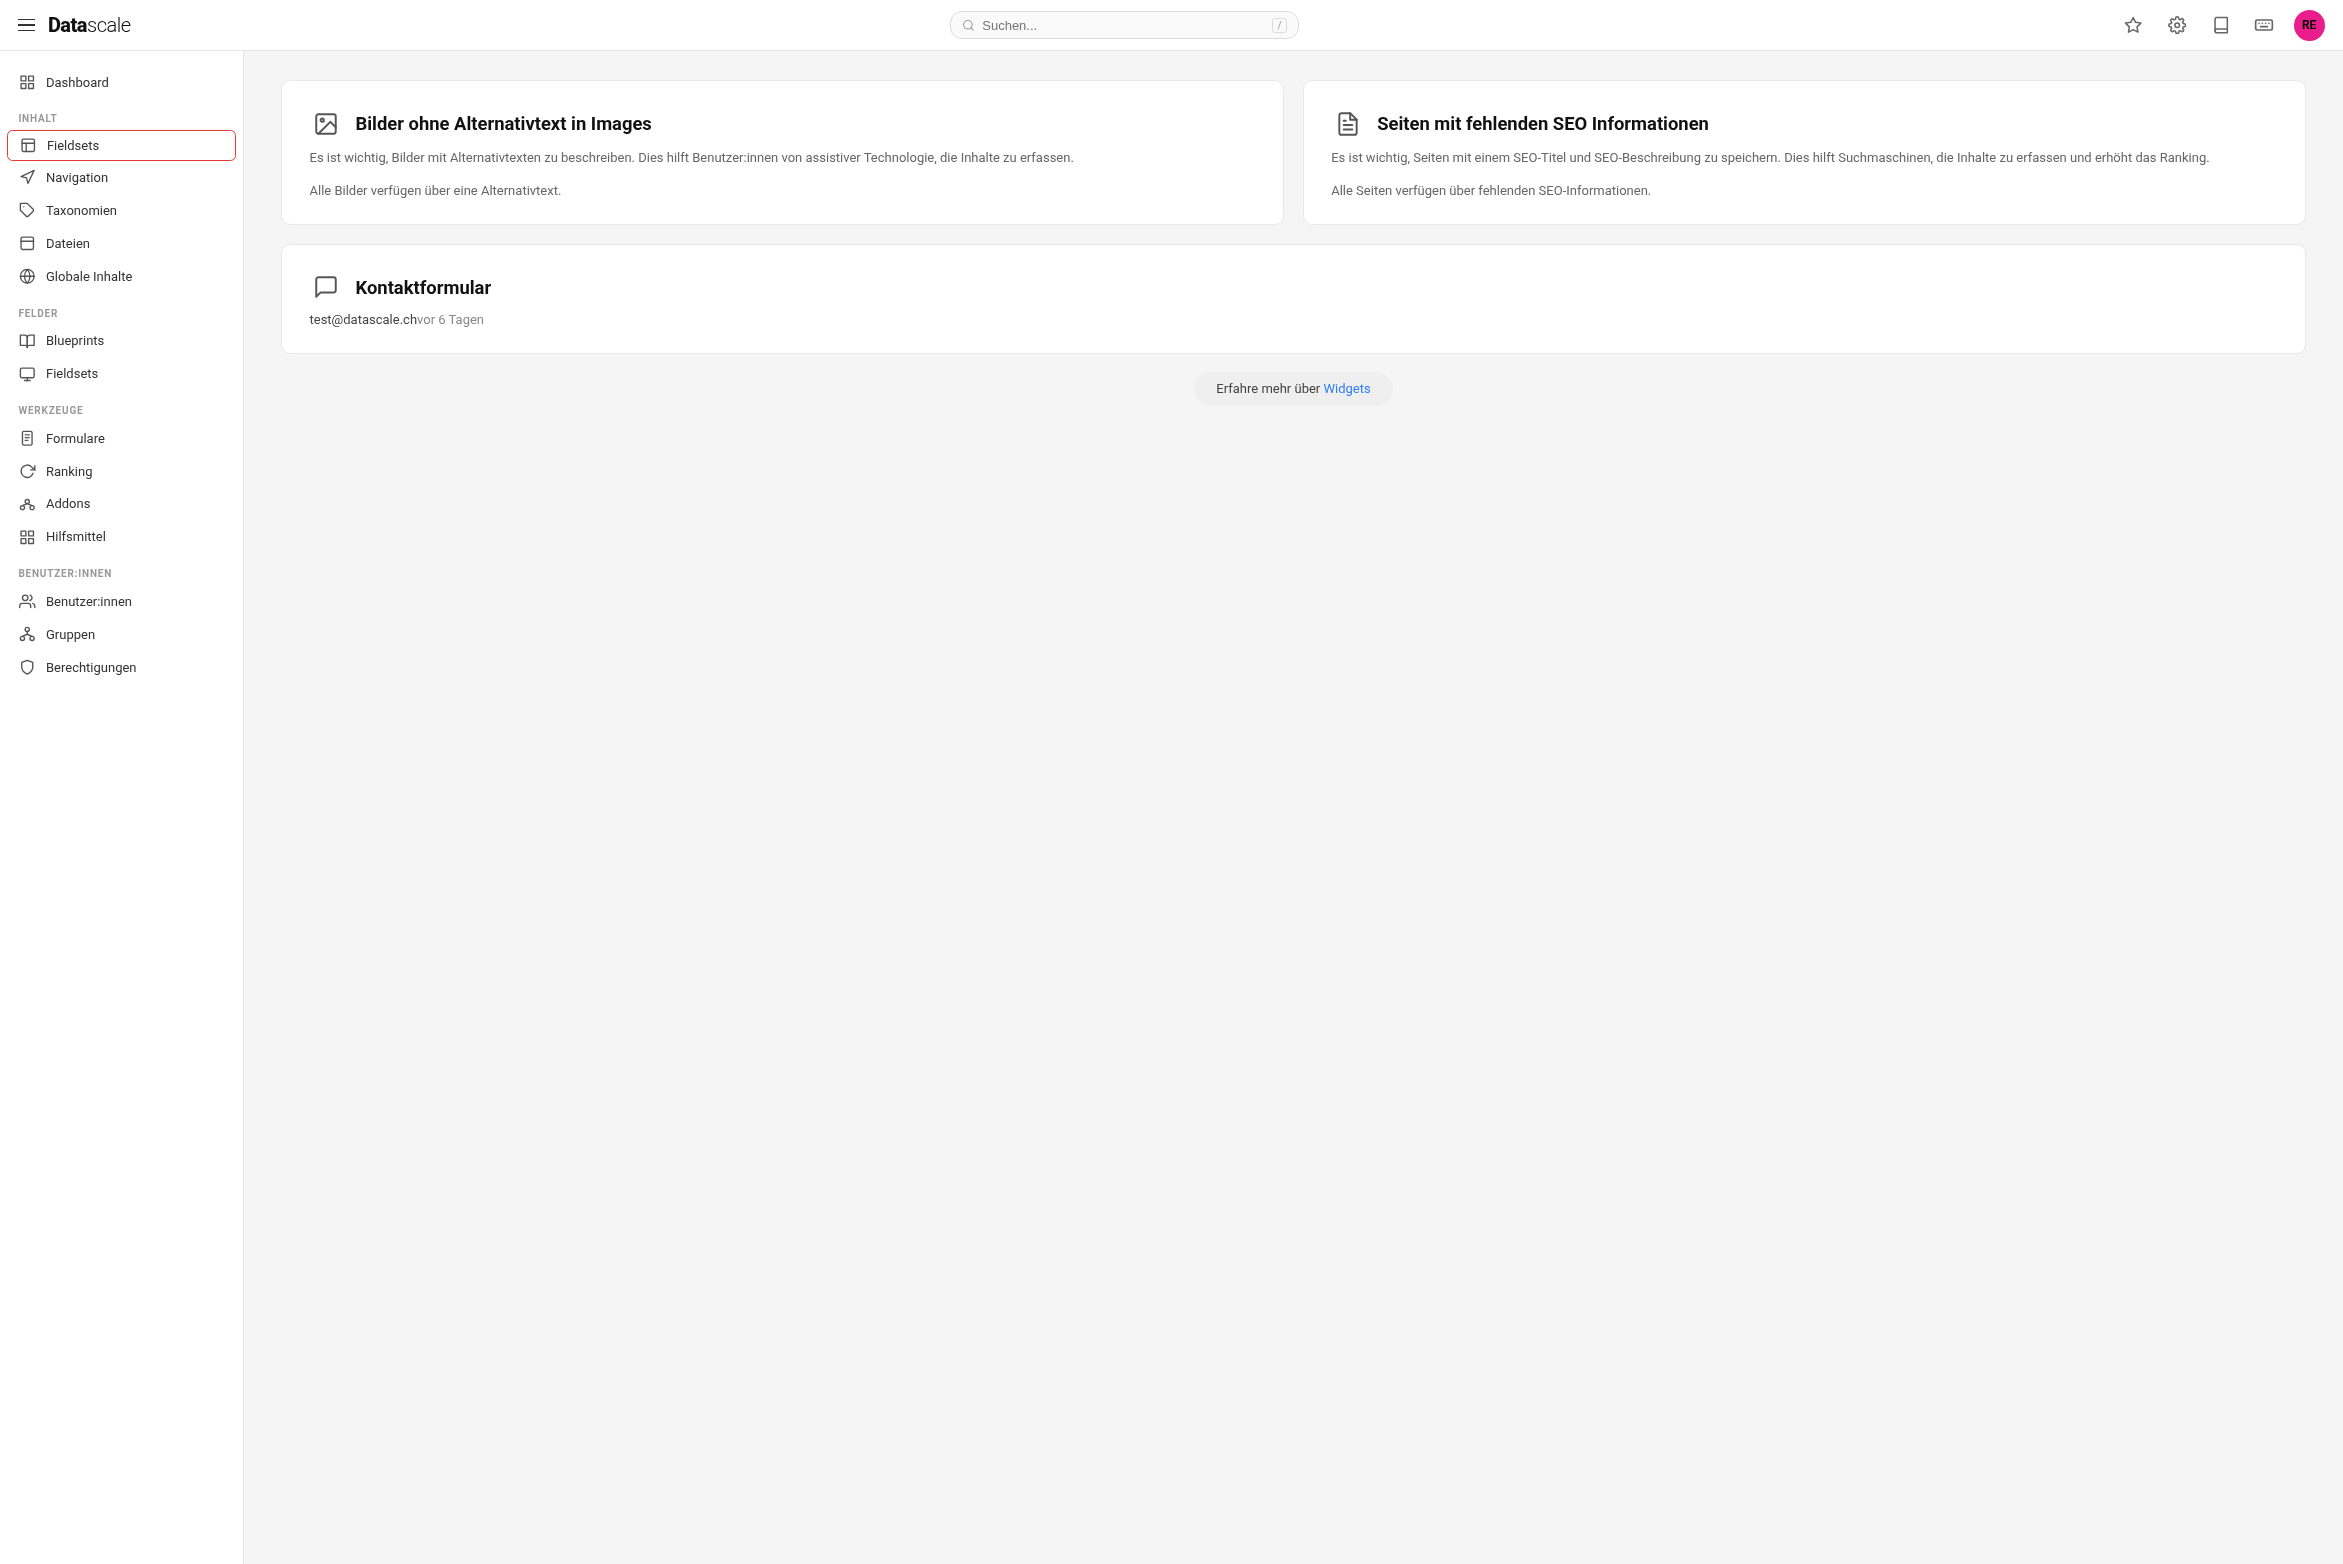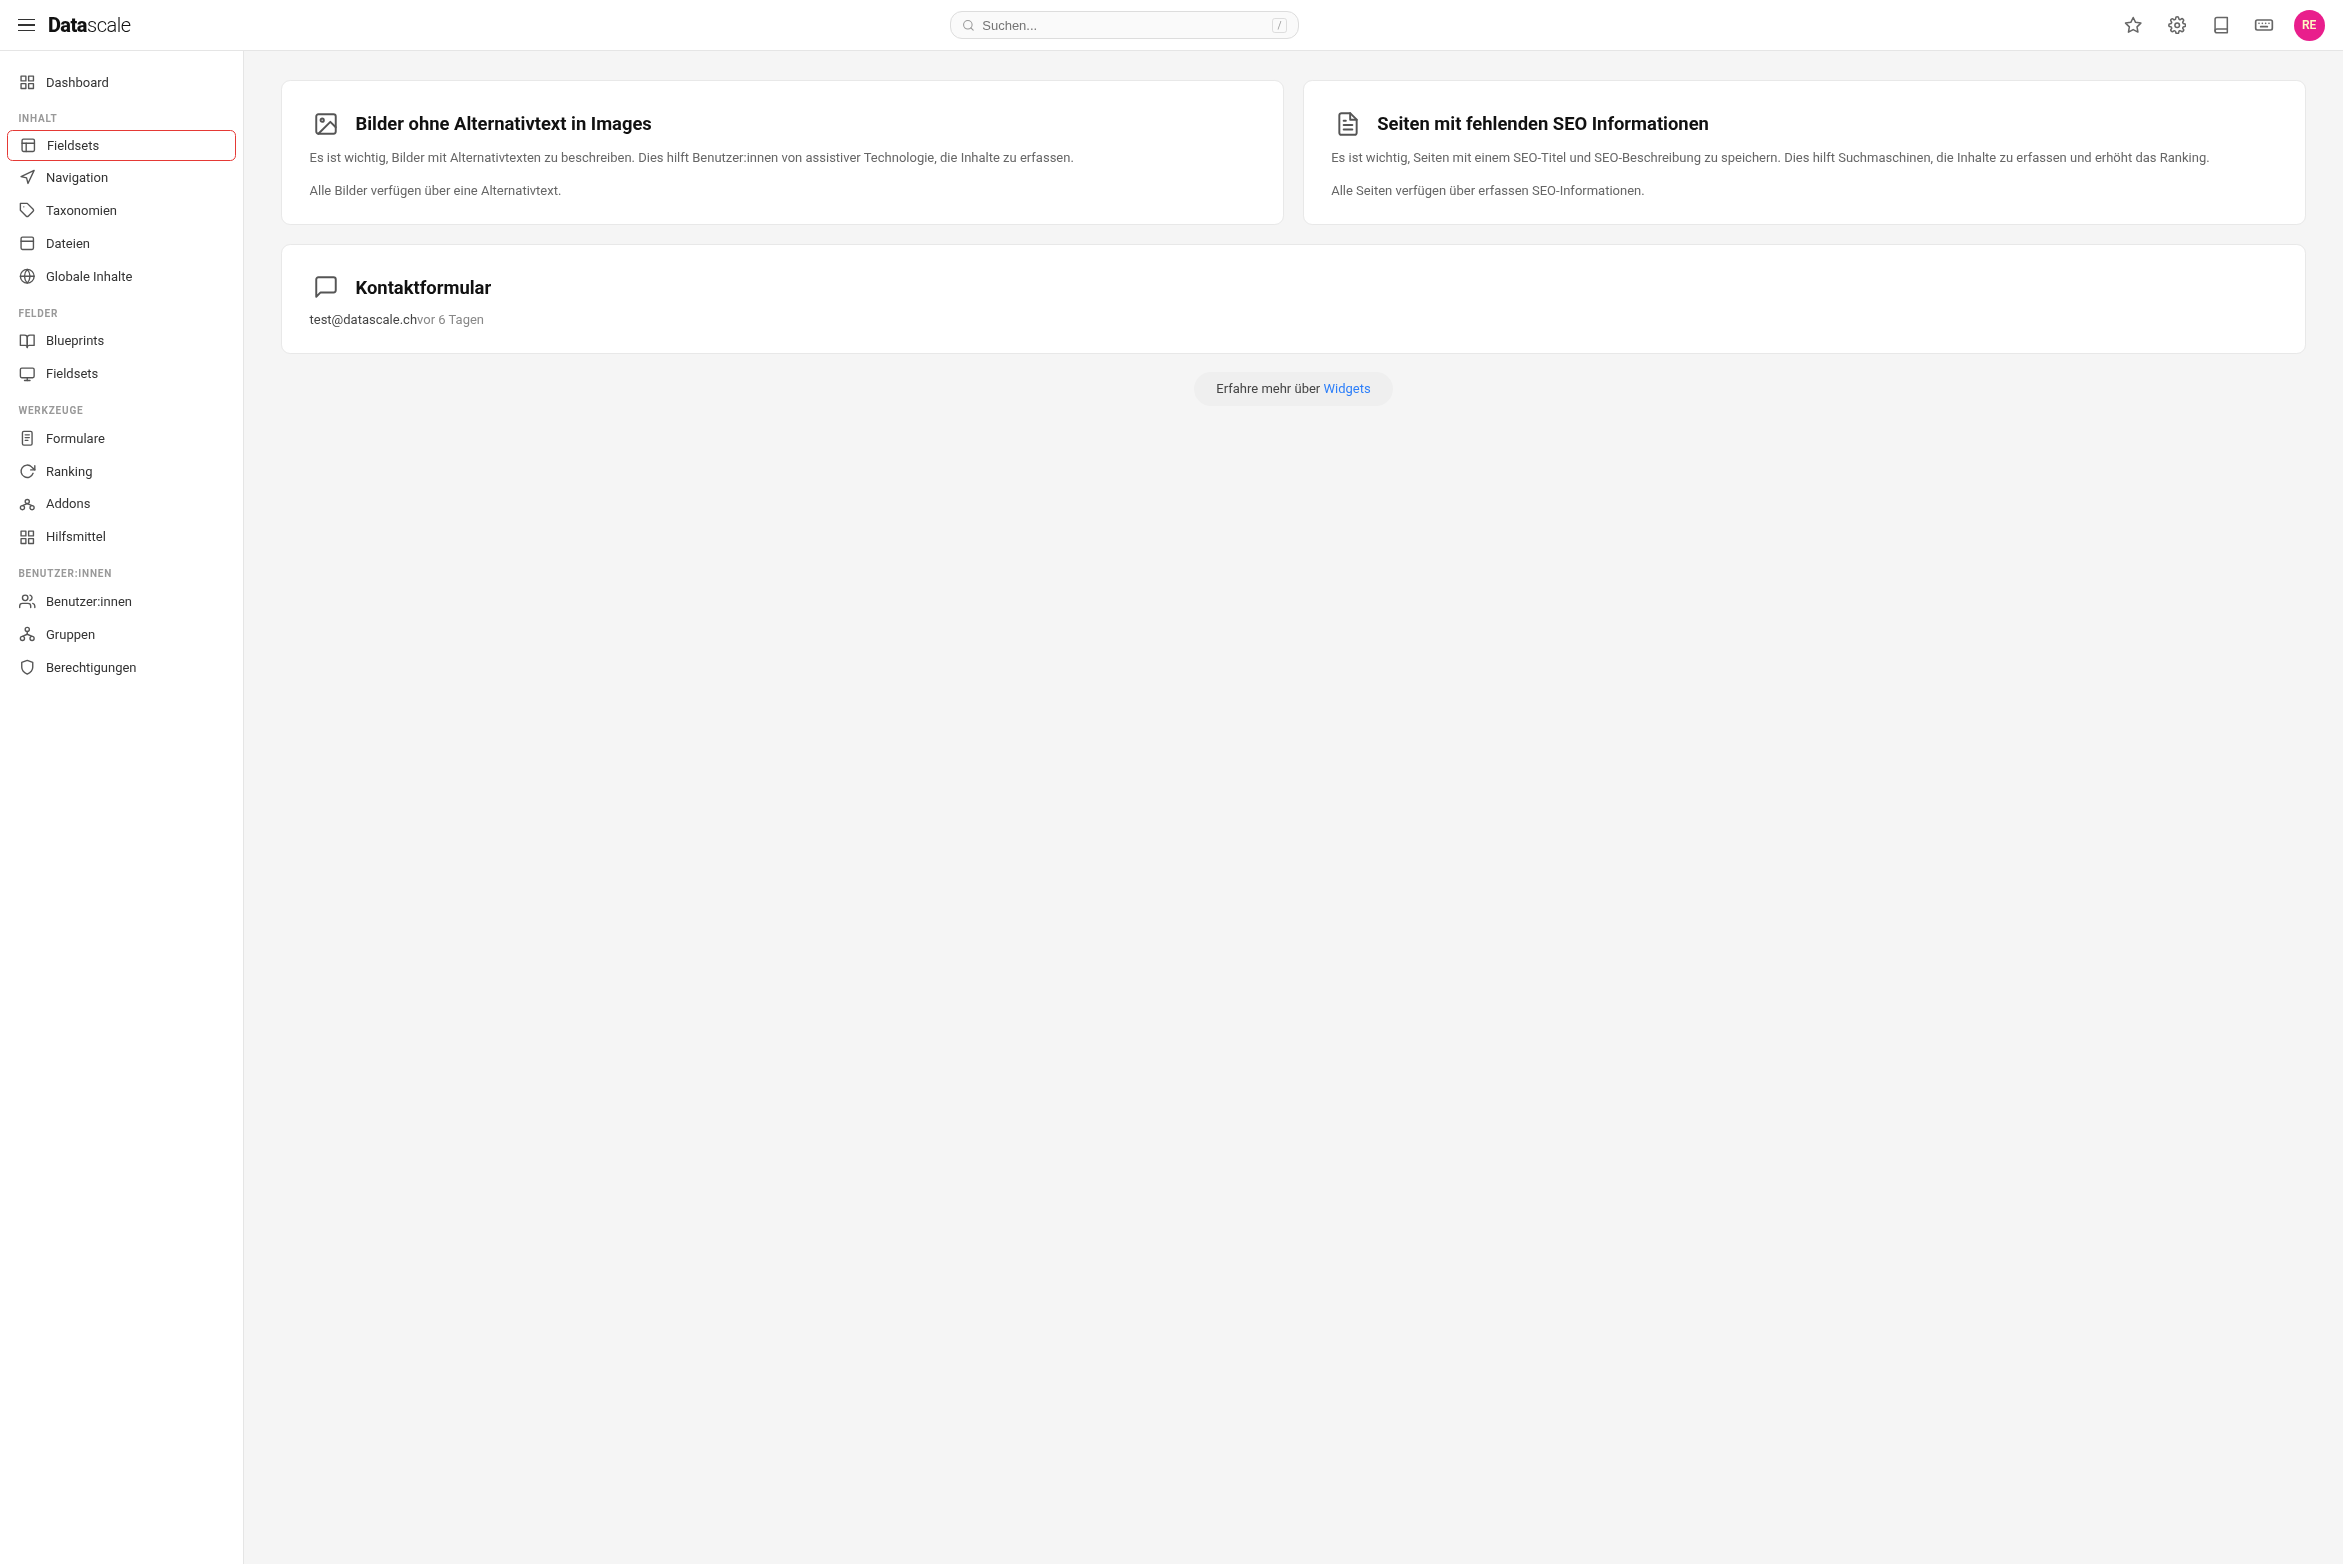--- a/index.html
+++ b/index.html
@@ -17,21 +17,21 @@
 
     .header-search {
       display: flex; align-items: flex-end; border: 0.9px solid #ddd; border-radius: 12px;
       padding: 5.5px 11px; width: 349px; background: #fafafa; gap: 7.3px;
     }
     .header-search input { border: none; background: transparent; outline: none; font-size: 13px; color: #555; width: 100%; }
     .search-slash { font-size: 10px; color: #999; border: 0.9px solid #ddd; border-radius: 2.8px; padding: 0.9px 4.6px; }
 
     .header-right { display: flex; align-items: center; gap: 14.7px; margin-left: auto; }
     .header-icon { width: 29px; height: 29px; display: flex; align-items: center; justify-content: center; cursor: pointer; color: #555; font-size: 16.5px; }
-    .header-avatar { width: 31px; height: 31px; background: #e91e8c; border-radius: 50%; display: flex; align-items: center; justify-content: center; color: #fef9c3; font-size: 12px; font-weight: 600; cursor: pointer; }
+    .header-avatar { width: 31px; height: 31px; background: #e91e8c; border-radius: 50%; display: flex; align-items: center; justify-content: center; color: #000000; font-size: 12px; font-weight: 600; cursor: pointer; }
 
     
     .layout { display: flex; flex: 1; overflow: hidden; }
 
     
     .sidebar {
       width: 244px; background: #fff; border-right: 0.9px solid #e5e5e5; overflow-y: auto;
       flex-shrink: 0; padding: 14.7px 0;
     }
     .sidebar-section-label {
@@ -340,21 +340,21 @@
               <path d="M14 2H6a2 2 0 0 0-2 2v16a2 2 0 0 0 2 2h12a2 2 0 0 0 2-2V8z"></path>
               <polyline points="14 2 14 8 20 8"></polyline>
               <line x1="16" y1="13" x2="8" y2="13"></line>
               <line x1="16" y1="17" x2="8" y2="17"></line>
               <polyline points="10 9 9 9 8 9"></polyline>
             </svg>
           </div>
           <h2 class="card-title">Seiten mit fehlenden SEO Informationen</h2>
         </div>
         <p class="card-desc">Es ist wichtig, Seiten mit einem SEO-Titel und SEO-Beschreibung zu speichern. Dies hilft Suchmaschinen, die Inhalte zu erfassen und erhöht das Ranking.</p>
-        <p class="card-status">Alle Seiten verfügen über erfassen SEO-Informationen.</p>
+        <p class="card-status">Alle Seiten verfügen über fehlenden SEO-Informationen.</p>
       </div>
 
     </div>
 
     <div class="card-wide">
       <div class="card-wide-header">
         <div class="card-icon">
           <svg width="26" height="26" viewBox="0 0 24 24" fill="none" stroke="#555" stroke-width="1.8" stroke-linecap="round" stroke-linejoin="round">
             <path d="M21 15a2 2 0 0 1-2 2H7l-4 4V5a2 2 0 0 1 2-2h14a2 2 0 0 1 2 2z"></path>
           </svg>

